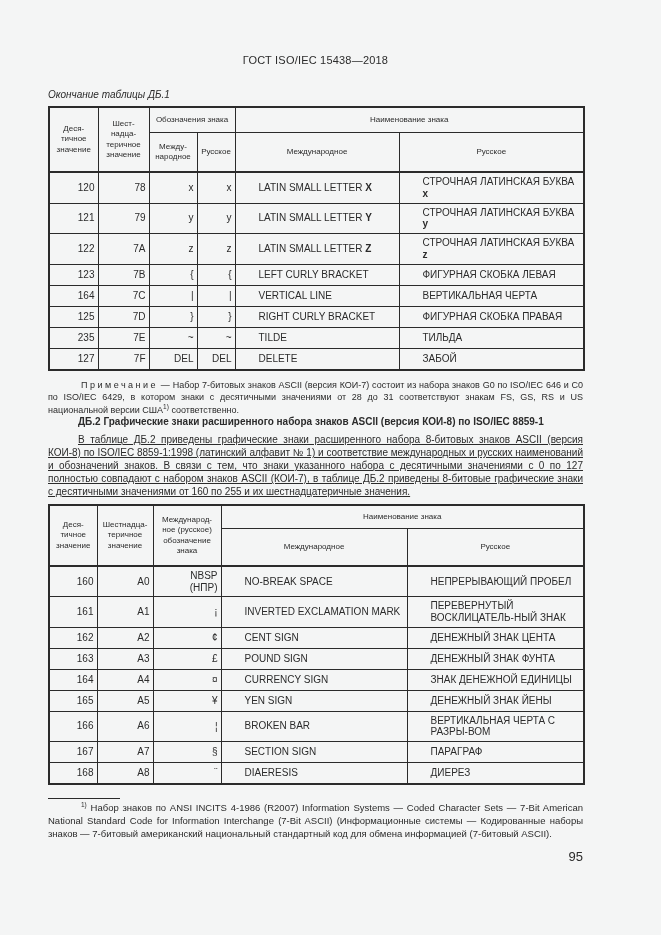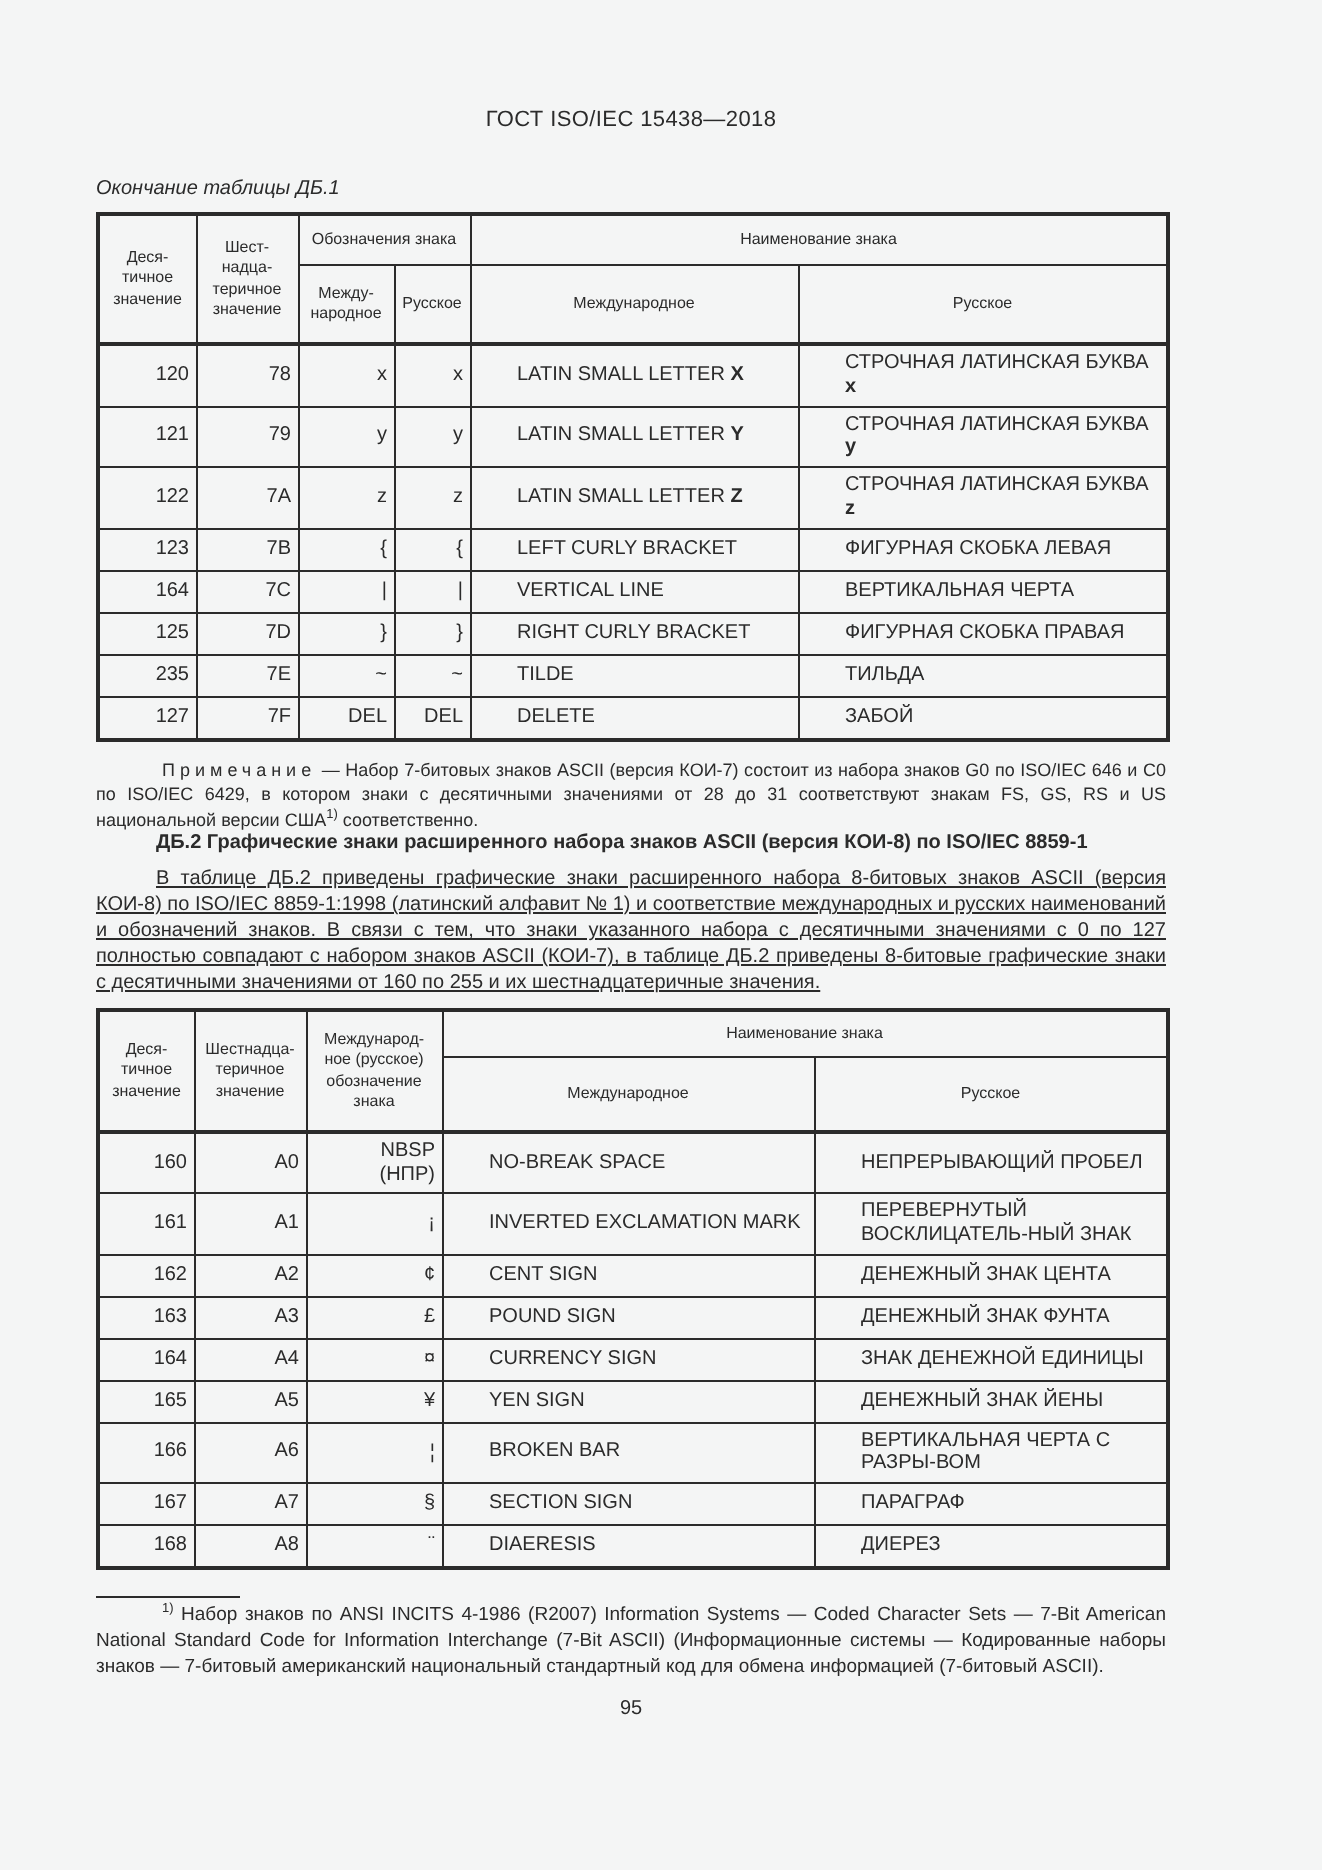--- a/index.html
+++ b/index.html
@@ -64,21 +64,21 @@
   }
 
   .fn-rule{
     margin-top:13px;width:72px;height:0;border-top:1px solid #2b2b2b;
   }
   .footnote{
     margin-top:3px;font-size:9.5px;line-height:1.35;
     text-align:justify;text-indent:33px;
   }
   .page-number{
-    margin-top:8px;text-align:center;font-size:10px;
+    margin-top:8px;text-align:right;font-size:13px;
   }
 </style>
 </head>
 <body>
 
 <div class="page">
   <div class="content">
 
     <div class="doc-header">ГОСТ ISO/IEC 15438—2018</div>
 

